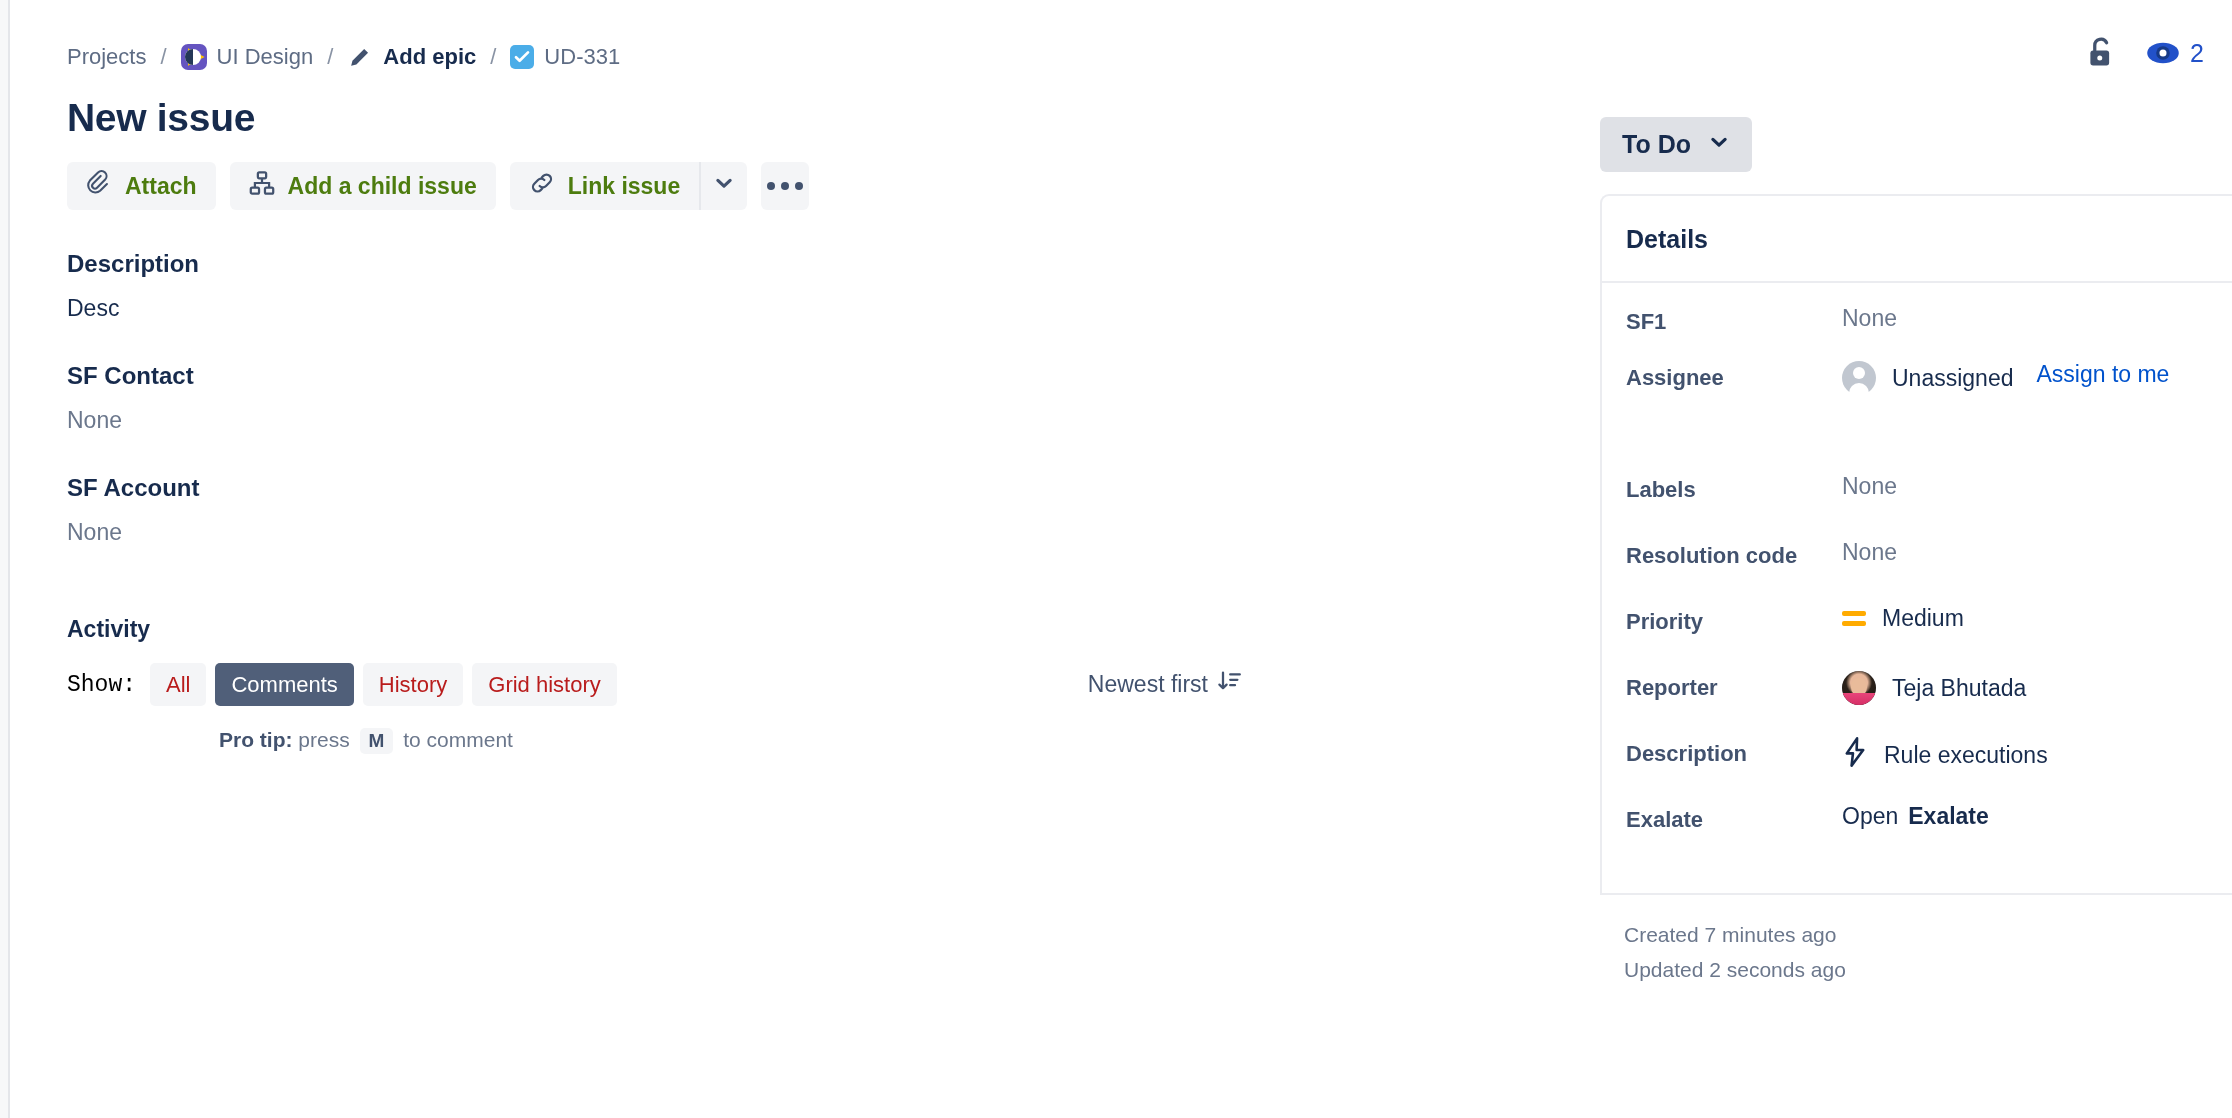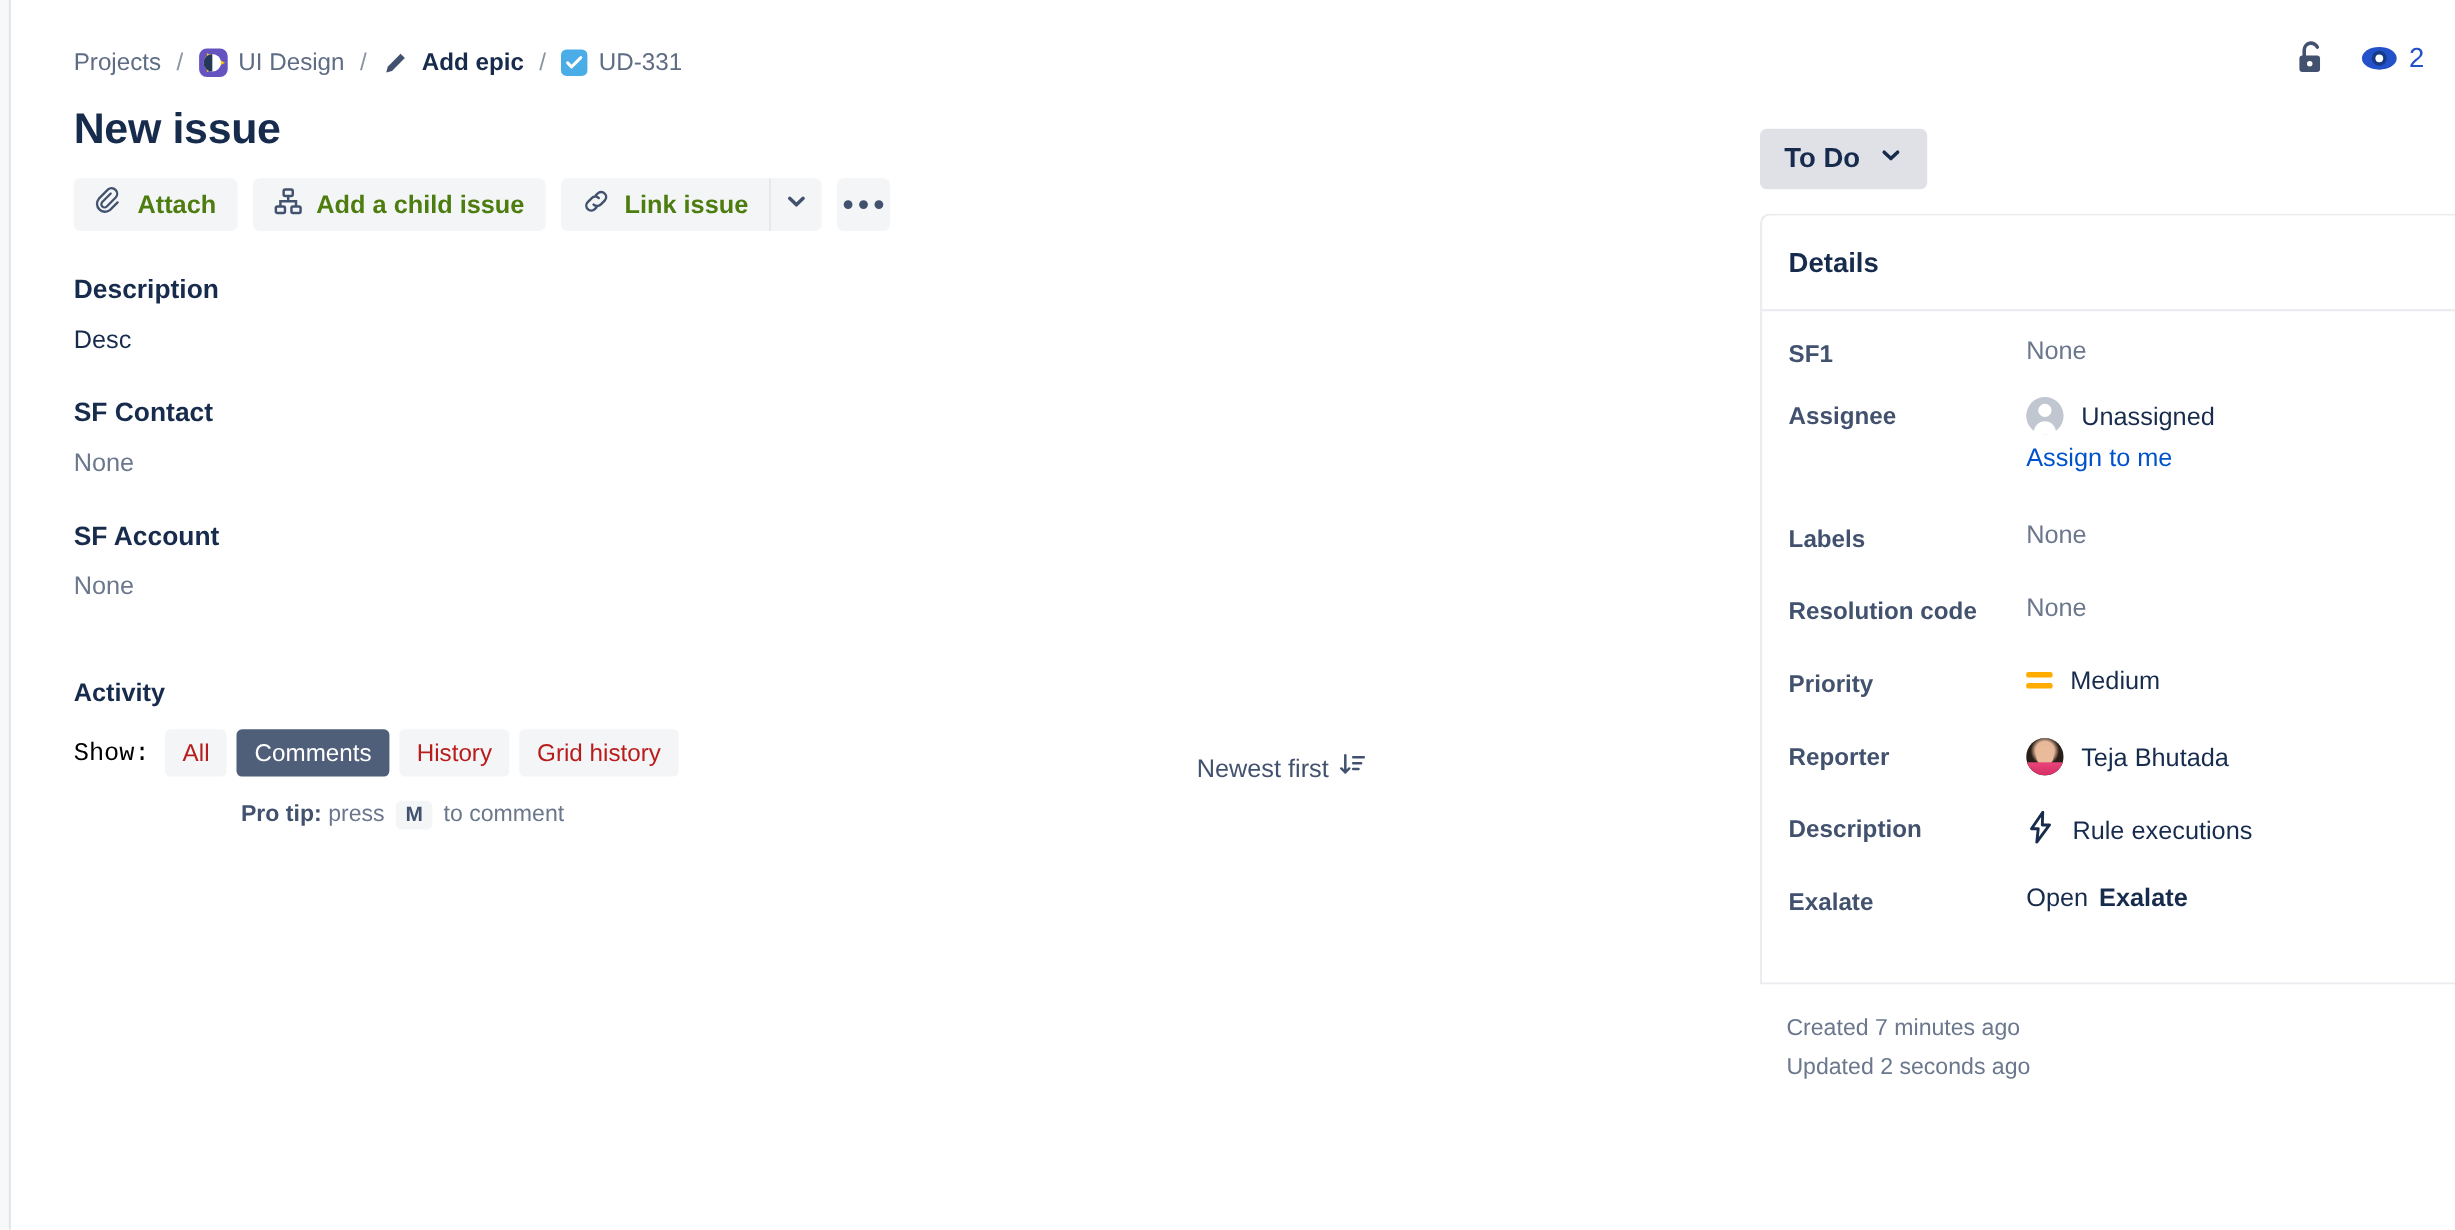--- a/index.html
+++ b/index.html
@@ -115,21 +115,21 @@
   }
   .show-label { font-size: 23px; color: #000000; margin-right: 14px; font-family: Liberation Mono, monospace; }
   .seg {
     background: #F4F5F7; border: none; border-radius: 5px;
     height: 43px; padding: 0 16px; margin-right: 9px;
     font-size: 22px; color: #b91c1c; font-weight: 400;
     font-family: "Liberation Sans", sans-serif; cursor: pointer;
   }
   .seg.active { background: #505F79; color: #ffffff; }
   .sort-btn {
-    position: absolute; right: 226px; top: 20px;
+    position: absolute; right: 226px; top: 6px;
     display: flex; align-items: center; gap: 9px;
     font-size: 23px; color: #42526E; font-weight: 400;
     background: none; border: none; cursor: pointer;
     font-family: "Liberation Sans", sans-serif;
   }
 
   
   .comment-row { display: flex; align-items: flex-start; gap: 22px; margin-top: 38px; }
   .avatar {
     width: 48px; height: 48px; border-radius: 50%;
@@ -387,21 +387,21 @@
         <div class="details-title">Details</div>
         <div class="details-body">
 
           <div class="d-row">
             <div class="d-label">SF1</div>
             <div class="d-value muted">None</div>
           </div>
 
           <div class="d-row" style="min-height:112px;">
             <div class="d-label">Assignee</div>
-            <div style="display:flex;flex-direction:column;gap:8px;">
+            <div style="display:flex;flex-direction:row;gap:23px;">
               <div class="d-value">
                 <span class="avatar-gray"></span>
                 <span>Unassigned</span>
               </div>
               <span class="assign-link">Assign to me</span>
             </div>
           </div>
 
           <div class="d-row" style="min-height:66px;">
             <div class="d-label">Labels</div>

